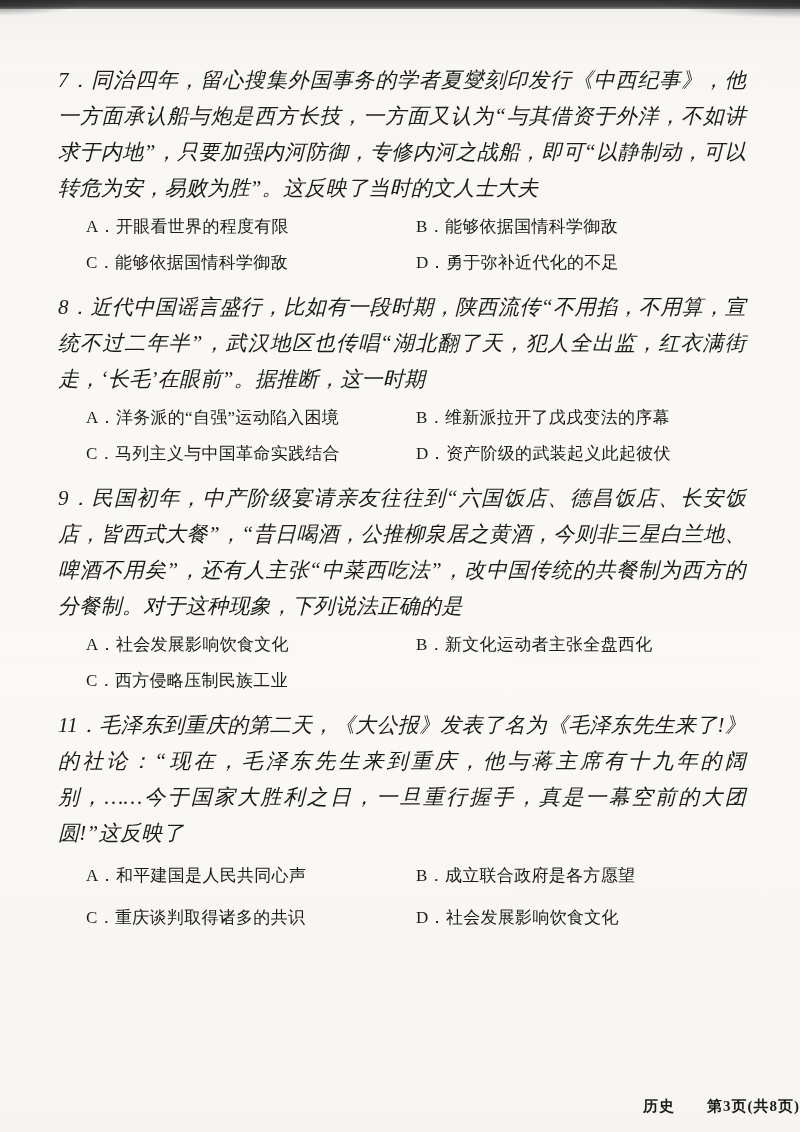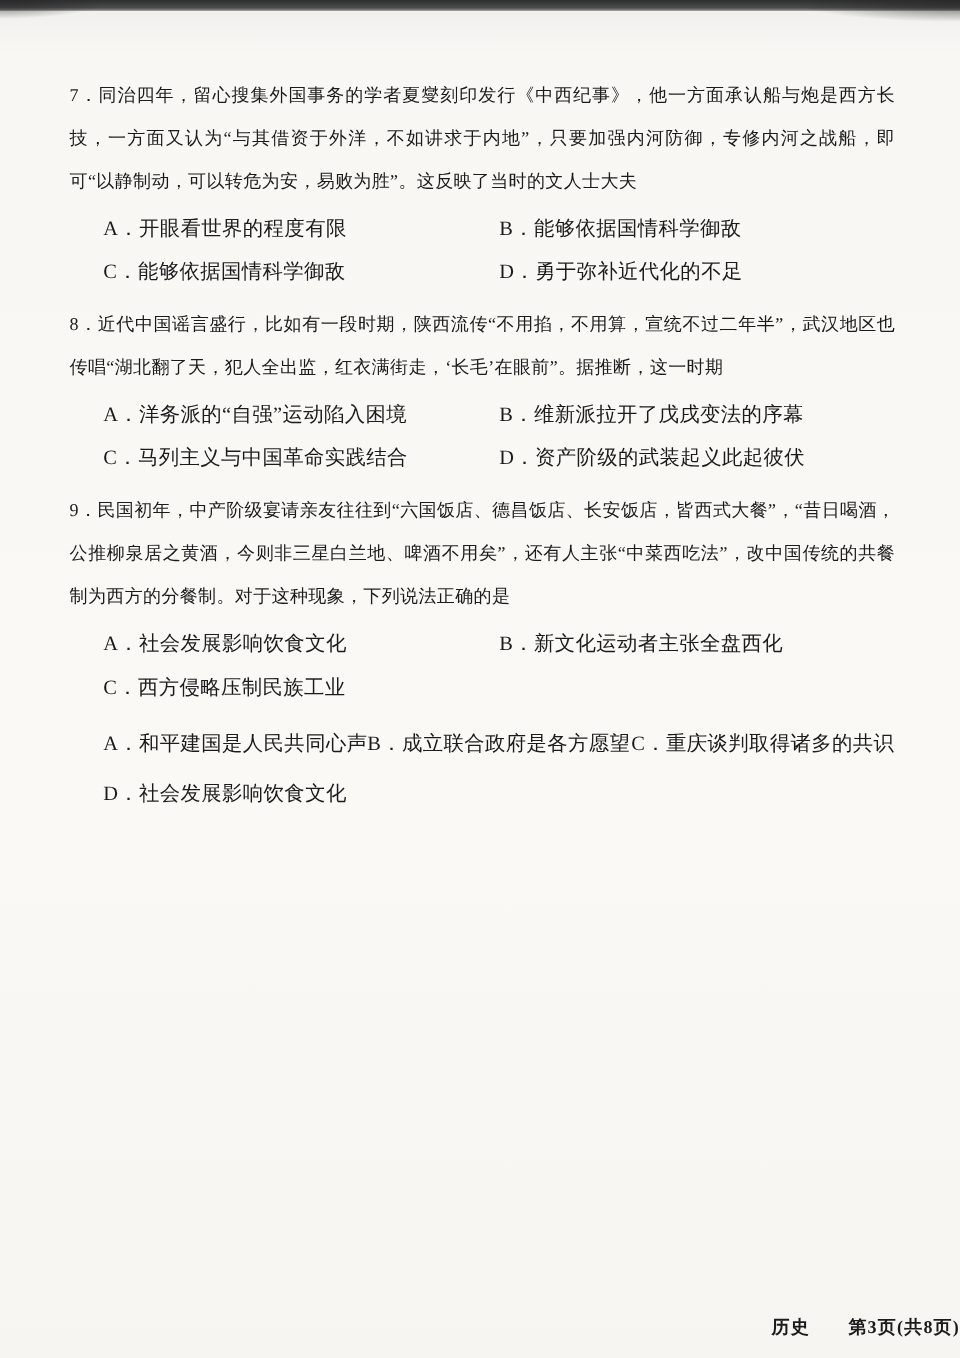--- a/index.html
+++ b/index.html
@@ -27,37 +27,38 @@
     background:radial-gradient(ellipse at top right,rgba(40,40,40,.8),rgba(40,40,40,0) 72%);
   }
   .content{
     position:relative;
     padding:62px 54px 0 58px;
     box-sizing:border-box;
   }
   .question{margin:0 0 4px 0;}
   .stem{
     margin:0;
-    font-size:15px;
+    font-size:21px;
     line-height:36px;
     text-align:justify;
     letter-spacing:.3px;
+    font-style:italic;
   }
   .options{
     display:grid;
     grid-template-columns:1fr 1fr;
     padding-left:28px;
     margin:3px 0 8px 0;
     font-size:17px;
     line-height:36px;
     letter-spacing:.3px;
     font-family:Liberation Serif, serif;
   }
   .options.single{
-    grid-template-columns:1fr 1fr 1fr;
+    grid-template-columns:1fr 1fr;
     line-height:42px;
     margin:4px 0 6px 0;
   }
   .option{white-space:nowrap;overflow:hidden;}
   .footer{
     position:absolute;
     bottom:16px;left:0;width:100%;
     text-align:right;
     font-size:15px;
     font-weight:bold;
@@ -99,20 +100,21 @@
       <p class="stem">9．民国初年，中产阶级宴请亲友往往到“六国饭店、德昌饭店、长安饭店，皆西式大餐”，“昔日喝酒，公推柳泉居之黄酒，今则非三星白兰地、啤酒不用矣”，还有人主张“中菜西吃法”，改中国传统的共餐制为西方的分餐制。对于这种现象，下列说法正确的是</p>
       <div class="options">
         <div class="option">A．社会发展影响饮食文化</div>
         <div class="option">B．新文化运动者主张全盘西化</div>
         <div class="option">C．西方侵略压制民族工业</div>
       </div>
     </section>
 
 
     <section class="question">
+      <p class="stem">11．毛泽东到重庆的第二天，《大公报》发表了名为《毛泽东先生来了!》的社论：“现在，毛泽东先生来到重庆，他与蒋主席有十九年的阔别，……今于国家大胜利之日，一旦重行握手，真是一幕空前的大团圆!”这反映了</p>
       <div class="options single">
         <div class="option">A．和平建国是人民共同心声</div>
         <div class="option">B．成立联合政府是各方愿望</div>
         <div class="option">C．重庆谈判取得诸多的共识</div>
         <div class="option">D．社会发展影响饮食文化</div>
       </div>
     </section>
 
   </div>
 

